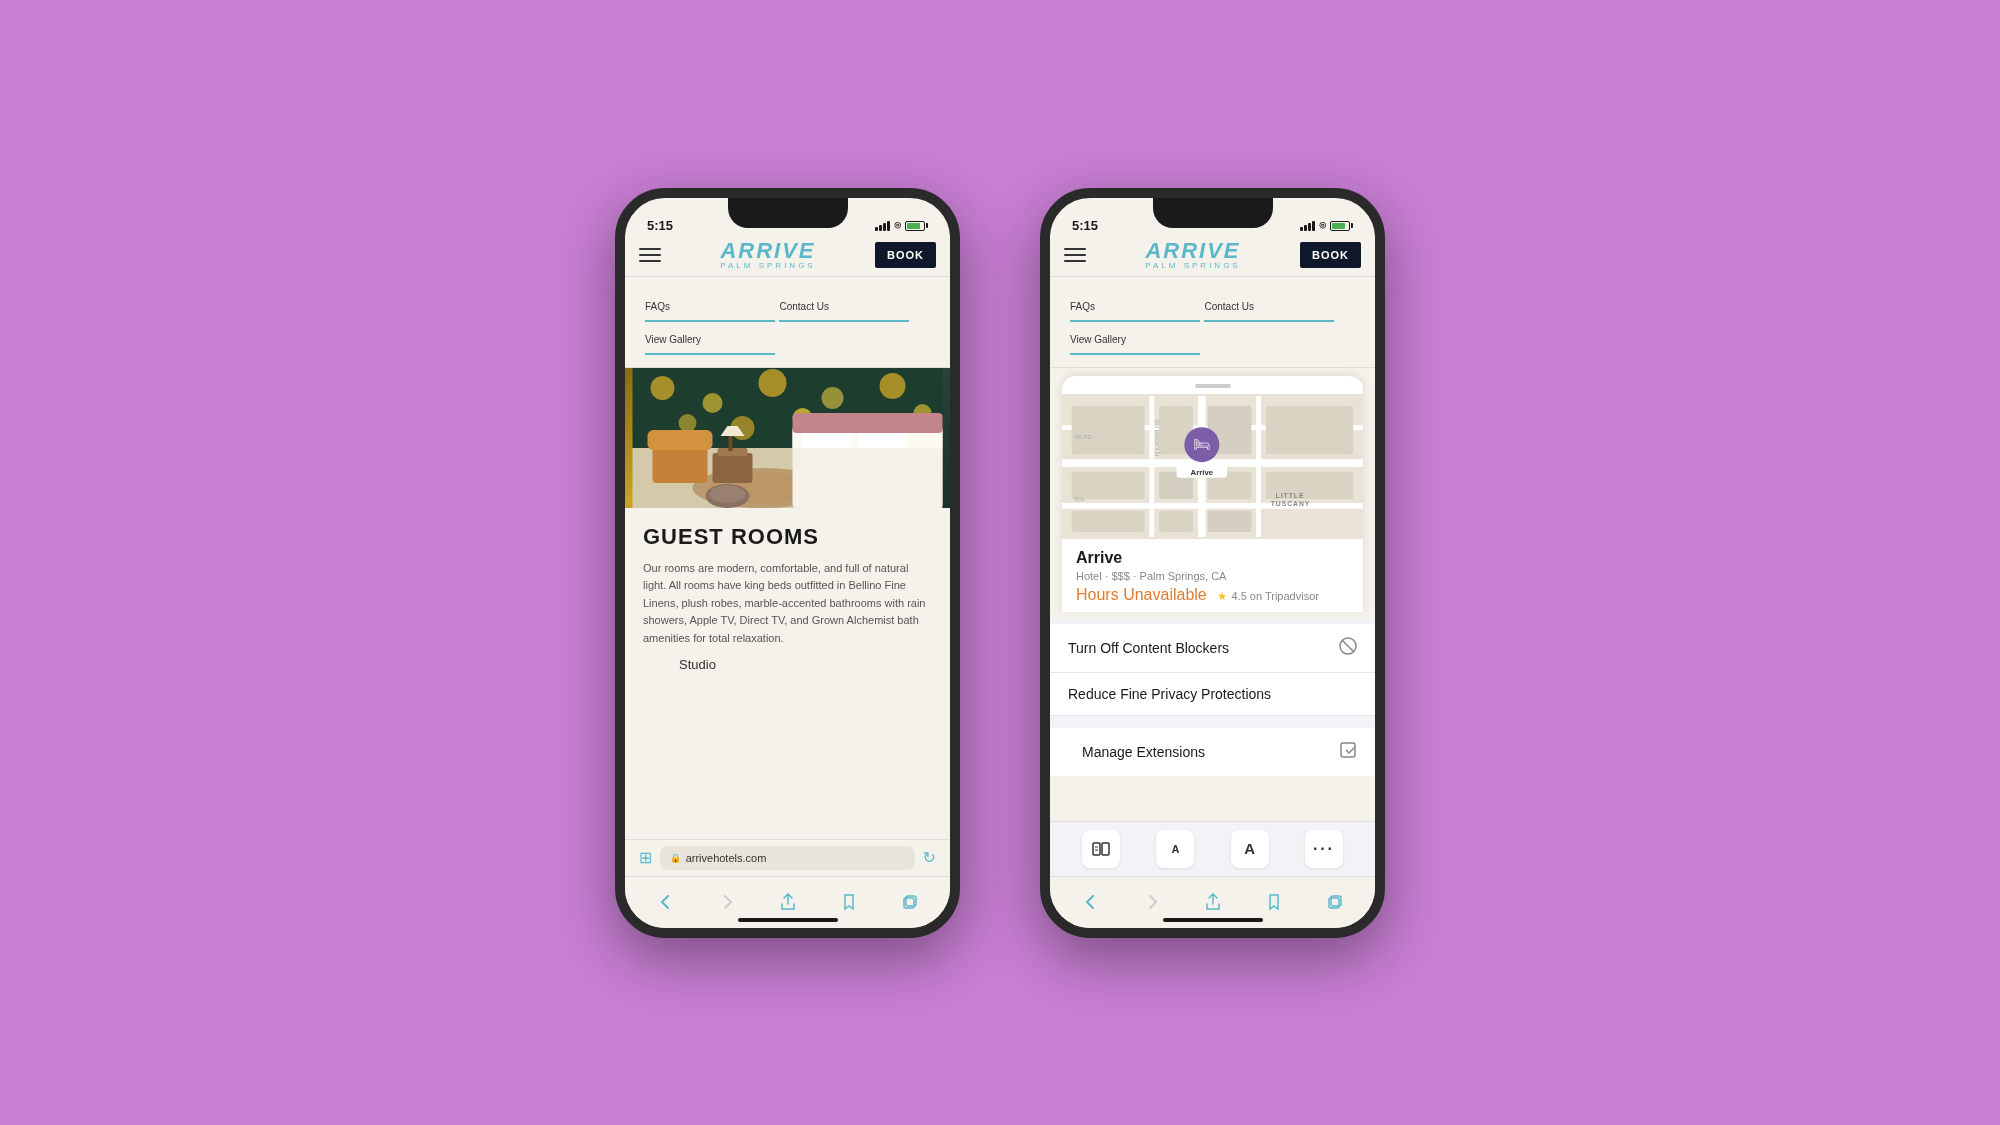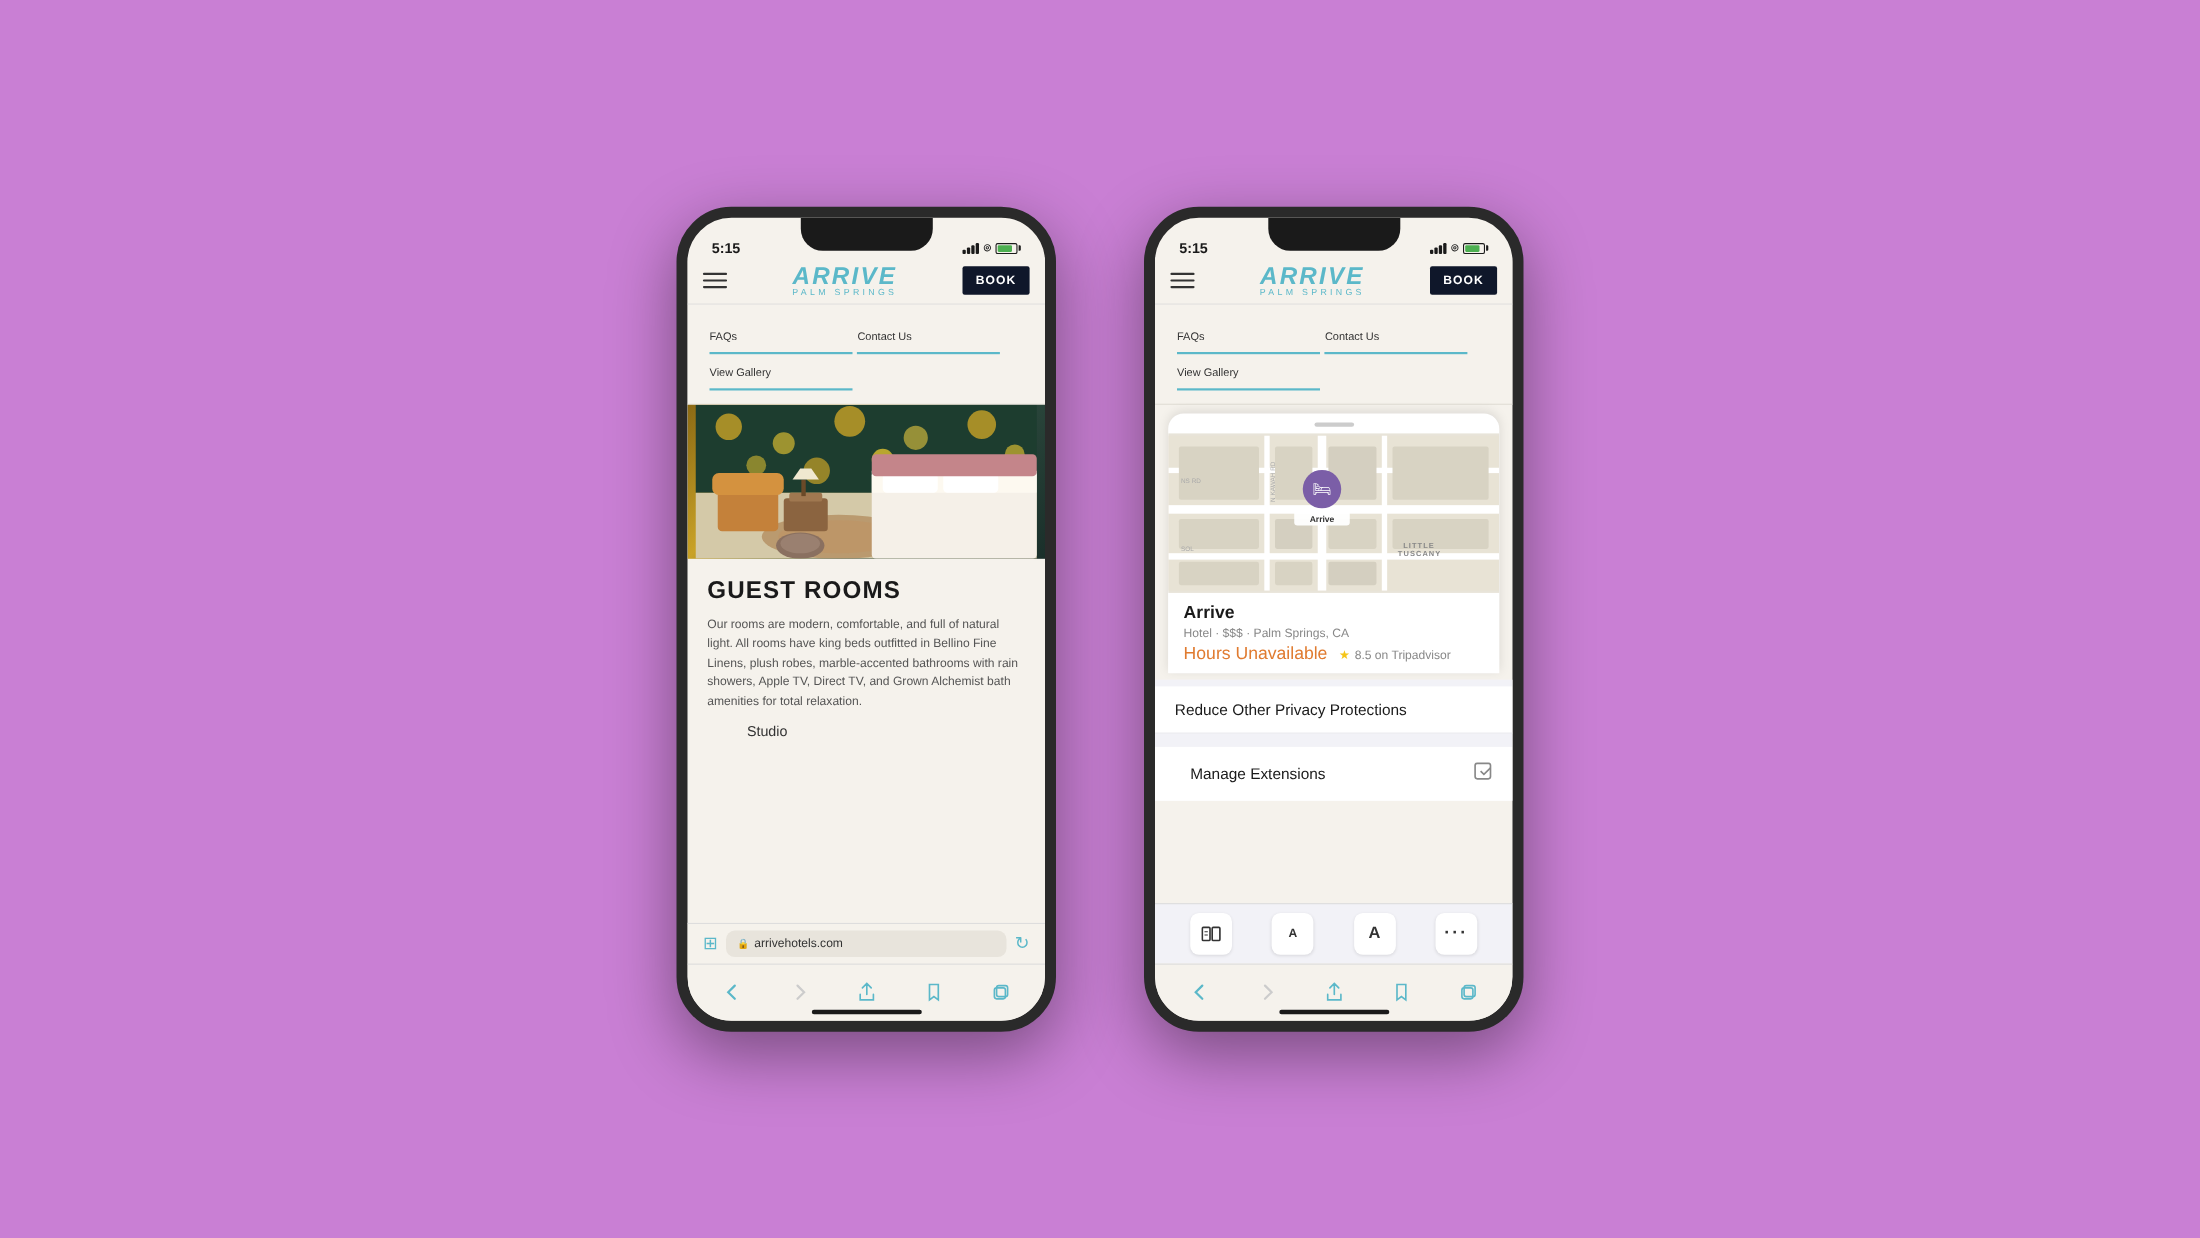--- a/index.html
+++ b/index.html
@@ -639,29 +639,38 @@
     <div class="hotel-info">
       <div class="hotel-name">Arrive</div>
       <div class="hotel-meta">
         <span>Hotel</span>
         · <span>$$$</span>
         · <span>Palm Springs, CA</span>
       </div>
       <div>
         <span class="hotel-hours">Hours Unavailable</span>
         <span style="color:#f5c518;font-size:11px;margin-left:6px;">★</span>
-        <span class="hotel-rating" style="font-size:11px;color:#888;">8.5 on Tripadvisor</span>
+        <span class="hotel-rating" style="font-size:11px;color:#888;">4.5 on Tripadvisor</span>
       </div>
     </div>
   </div>
 
   <div class="safari-menu">
     <div class="menu-separator"></div>
     <div class="safari-menu-item">
-      <span>Reduce Other Privacy Protections</span>
+      <span>Turn Off Content Blockers</span>
+      <span class="safari-menu-icon">
+        <svg width="18" height="18" viewBox="0 0 18 18" fill="none">
+            <circle cx="9" cy="9" r="8" stroke="#888" stroke-width="1.5"></circle>
+            <line x1="3" y1="3" x2="15" y2="15" stroke="#888" stroke-width="1.5"></line>
+          </svg>
+      </span>
+    </div>
+    <div class="safari-menu-item">
+      <span>Reduce Fine Privacy Protections</span>
     </div>
     <div class="menu-separator"></div>
     <div class="menu-separator"></div>
     <div class="safari-menu-item">
       <span>Manage Extensions</span>
       <span class="safari-menu-icon">
         <svg width="18" height="18" viewBox="0 0 18 18" fill="none">
           <rect x="2" y="2" width="14" height="14" rx="2" stroke="#888" stroke-width="1.5" fill="none"></rect>
           <polyline points="7,9 10,12 16,6" stroke="#888" stroke-width="1.5" fill="none"></polyline>
         </svg>

